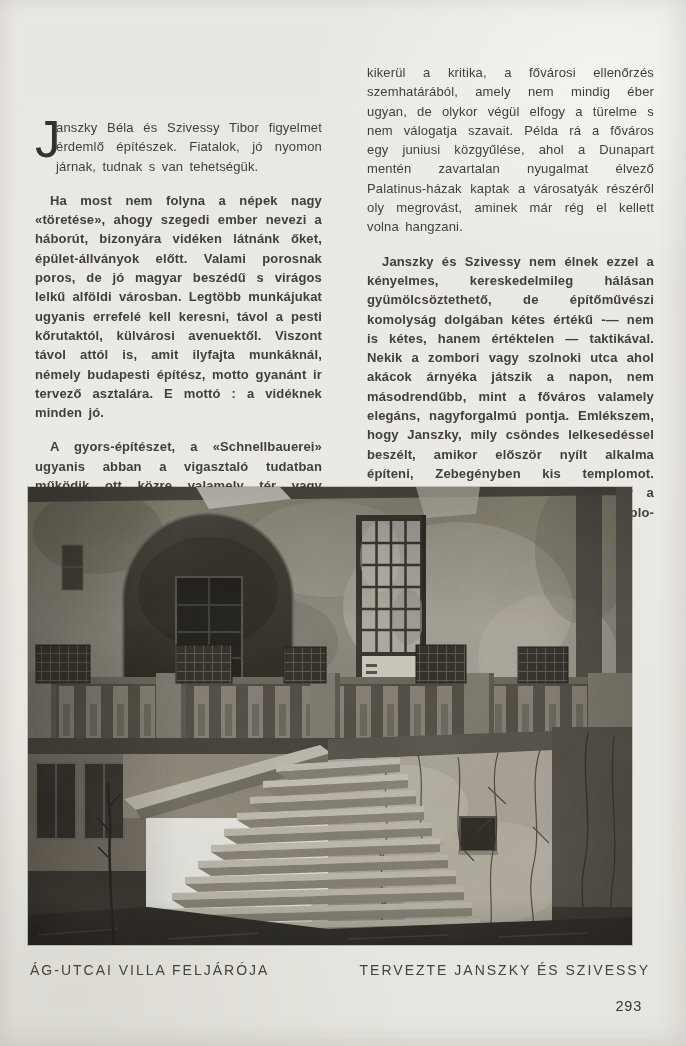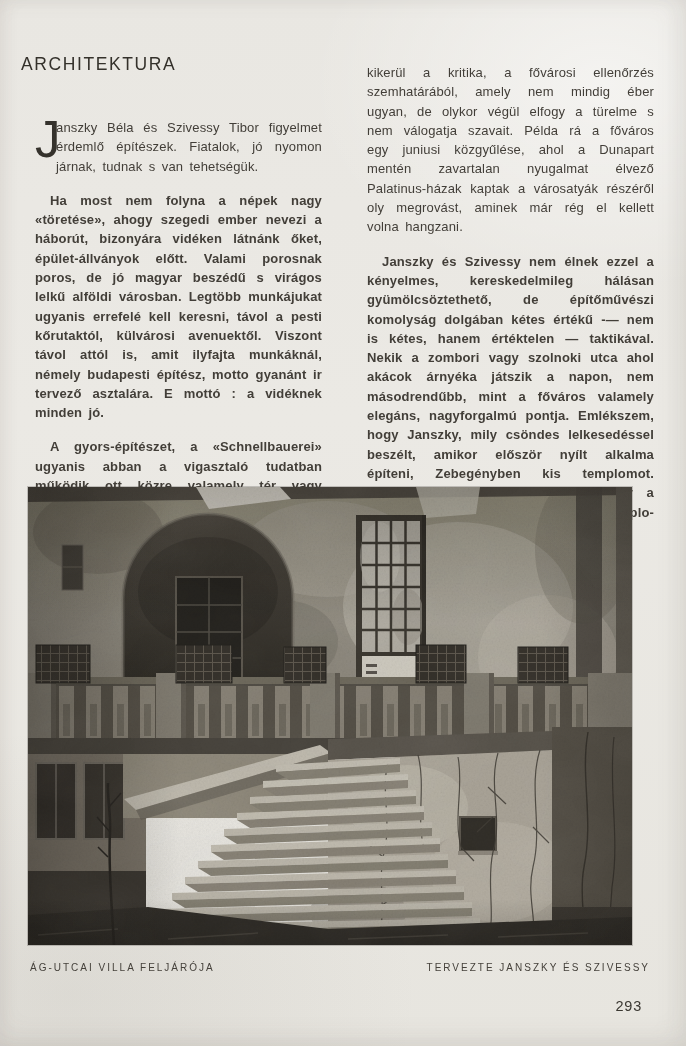--- a/index.html
+++ b/index.html
@@ -34,35 +34,34 @@
     color:#35322c;font-weight:400;
   }
   .photo{
     position:absolute;left:28px;top:487px;width:604px;height:458px;
     box-shadow:0 0 0 1px rgba(60,56,50,.25);
     overflow:hidden;
   }
   .photo svg{display:block;width:100%;height:100%;}
   .caption{
     position:absolute;top:962px;
-    font-size:10px;letter-spacing:2px;color:#45413b;white-space:nowrap;
+    font-size:14px;letter-spacing:2px;color:#45413b;white-space:nowrap;
   }
   .caption-left{left:30px;}
   .caption-right{right:36px;}
   .page-number{
     position:absolute;top:998px;right:44px;
     font-size:14.5px;letter-spacing:.8px;color:#3a3731;
   }
 </style>
 </head>
 <body>
 
 <div class="page">
 
-  <div class="article-title">ARCHITEKTURA</div>
 
   <div class="col col-left">
     <p><span class="dropcap">J</span><span>anszky Béla és Szivessy Tibor figyelmet érdemlő építészek. Fiatalok, jó nyomon járnak, tudnak s van tehetségük.</span></p>
     <p class="indent">Ha most nem folyna a népek nagy «töretése», ahogy szegedi ember nevezi a háborút, bizonyára vidéken látnánk őket, épület-állványok előtt. Valami porosnak poros, de jó magyar beszédű s virágos lelkű alföldi városban. Legtöbb munkájukat ugyanis errefelé kell keresni, távol a pesti kőrutaktól, külvárosi avenuektől. Viszont távol attól is, amit ilyfajta munkáknál, némely budapesti építész, motto gyanánt ir tervező asztalára. E mottó : a vidéknek minden jó.</p>
     <p class="indent fill-last">A gyors-építészet, a «Schnellbauerei» ugyanis abban a vigasztaló tudatban működik ott közre valamely tér vagy főutca csúfításában, hogy</p>
   </div>
 
   <div class="col col-right">
     <p>kikerül a kritika, a fővárosi ellenőrzés szemhatárából, amely nem mindig éber ugyan, de olykor végül elfogy a türelme s nem válogatja szavait. Példa rá a főváros egy juniusi közgyűlése, ahol a Dunapart mentén zavartalan nyugalmat élvező Palatinus-házak kaptak a városatyák részéről oly megrovást, aminek már rég el kellett volna hangzani.</p>
     <p class="indent fill-last">Janszky és Szivessy nem élnek ezzel a kényelmes, kereskedelmileg hálásan gyümölcsöztethető, de építőművészi komolyság dolgában kétes értékű -— nem is kétes, hanem értéktelen — taktikával. Nekik a zombori vagy szolnoki utca ahol akácok árnyéka játszik a napon, nem másodrendűbb, mint a főváros valamely elegáns, nagyforgalmú pontja. Emlékszem, hogy Janszky, mily csöndes lelkesedéssel beszélt, amikor először nyílt alkalma építeni, Zebegényben kis templomot. Ennek vagy tíz éve. Janszky akkor a műegyetemi diplo-</p>

